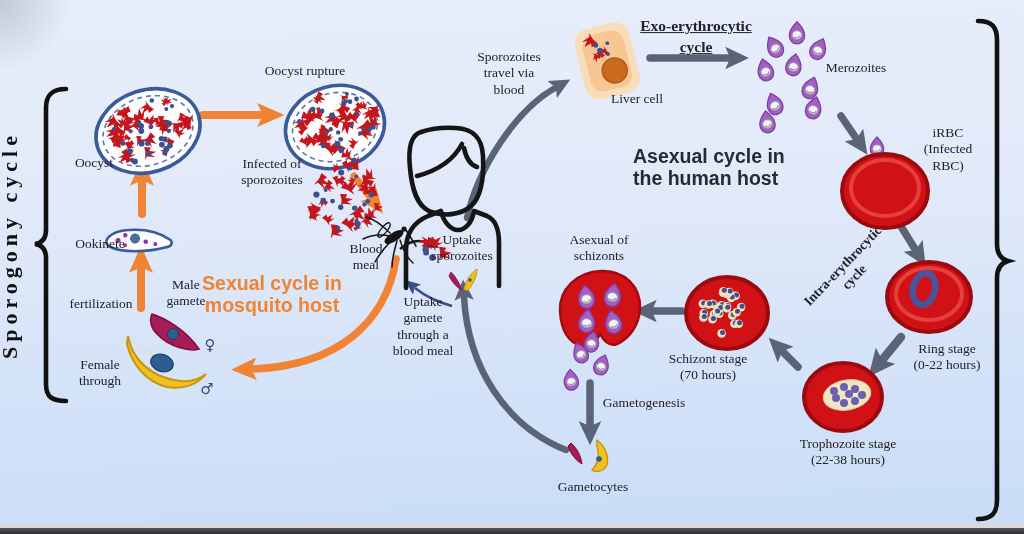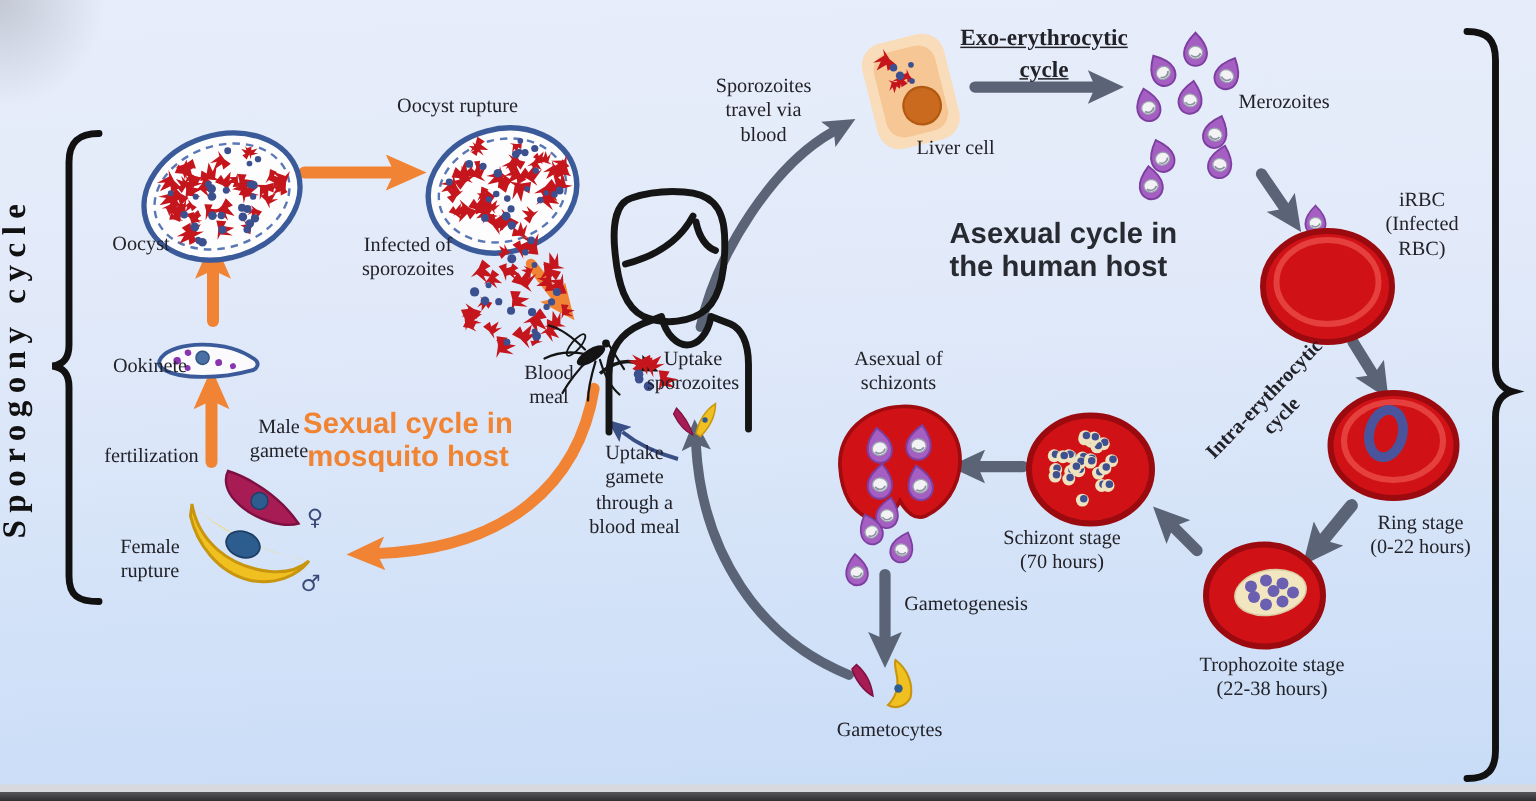--- a/index.html
+++ b/index.html
@@ -468,21 +468,21 @@
 <div class="lb" style="left:94px;top:163px">Oocyst</div>
 <div class="lb" style="left:305px;top:71px">Oocyst rupture</div>
 <div class="lb" style="left:272px;top:172px">Infected of
 sporozoites</div>
 <div class="lb" style="left:100px;top:244px">Ookinete</div>
 <div class="lb" style="left:101px;top:304px">fertilization</div>
 <div class="lb" style="left:186px;top:293px">Male
 gamete</div>
 <div class="lb sym" style="left:210px;top:345px">♀</div>
 <div class="lb" style="left:100px;top:373px">Female
-rupture</div>
+through</div>
 <div class="lb sym" style="left:207px;top:389px">♂</div>
 <div class="lb sans-title orange-t" style="left:272px;top:254px">Sexual cycle in
 mosquito host</div>
 <div class="lb" style="left:366px;top:257px">Blood
 meal</div>
 <div class="lb" style="left:462px;top:248px">Uptake
 sporozoites</div>
 <div class="lb" style="left:423px;top:327px">Uptake
 gamete
 through a

